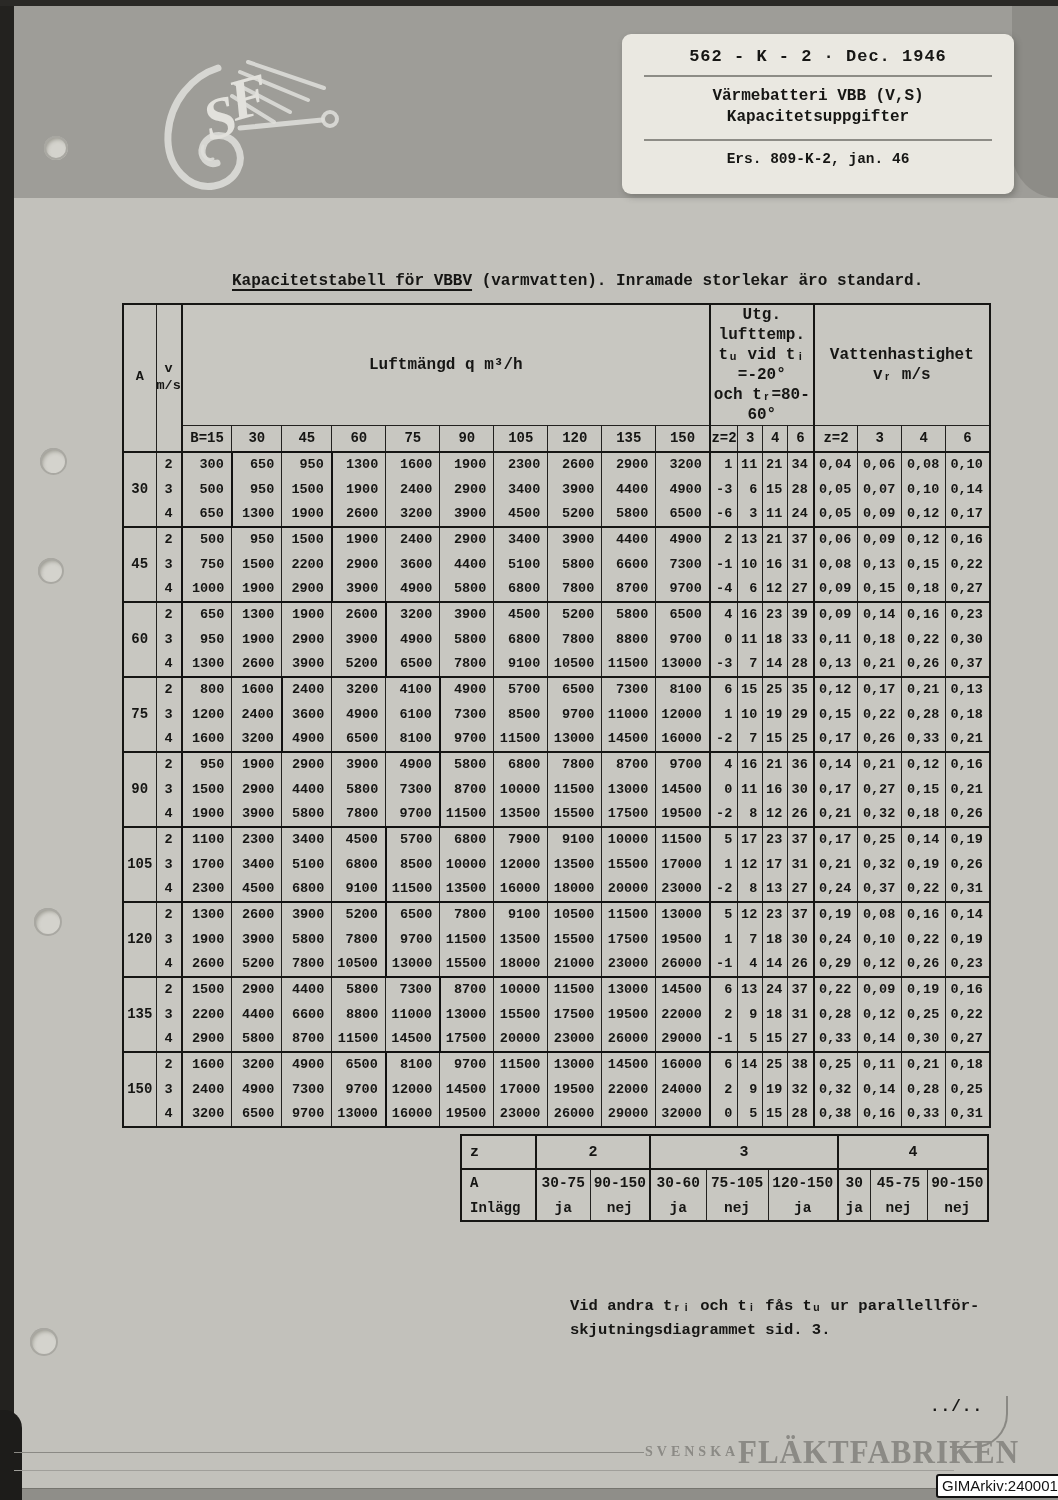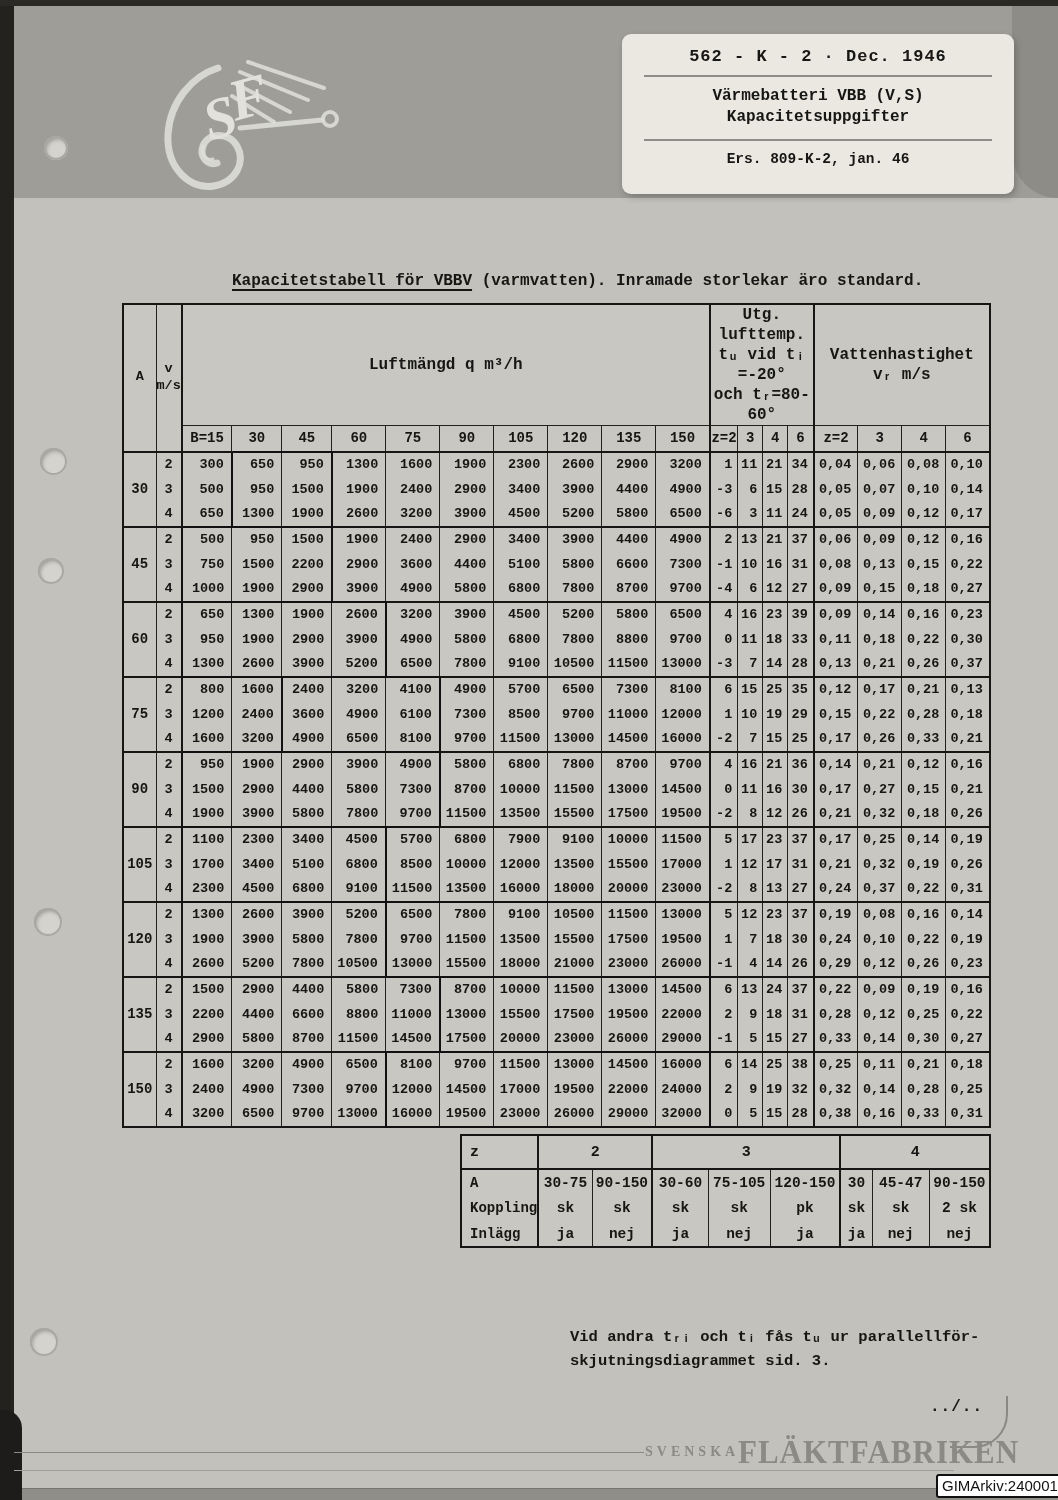--- a/index.html
+++ b/index.html
@@ -64,21 +64,21 @@
   table.cap tbody tr td.ft { border-top:2.6px solid #111; }
   table.cap tbody tr td.fb { border-bottom:2.6px solid #111; }
 
   
   .side-note { position:absolute; left:130px; top:1126px; width:340px;
     font-size:15.5px; font-weight:bold; line-height:23px; white-space:pre-line; }
   .para-left { position:absolute; left:130px; top:1288px; width:470px;
     font-size:15.5px; font-weight:bold; line-height:25px; white-space:pre-line; }
   .para-right { position:absolute; left:570px; top:1288px; width:440px;
     font-size:15.5px; font-weight:bold; line-height:24px; }
-  .para-right .p2 { margin-top:37px; white-space:pre-line; }
+  .para-right .p2 { margin-top:6px; white-space:pre-line; }
 
   
   .kop-wrap { position:absolute; left:460px; top:1134px; }
   table.kop { border-collapse:collapse; table-layout:fixed; background:#c8c7c1; border:2.5px solid #161614; }
   table.kop th, table.kop td {
     border:1.2px solid #22211f; font-weight:bold; font-size:14.5px; text-align:center; white-space:nowrap;
   }
   table.kop thead th { height:34px; border-bottom:2px solid #161614; font-size:15px; }
   table.kop thead th.lab { text-align:left; padding-left:8px; }
   table.kop tbody td { height:26px; border-top:none; border-bottom:none; }
@@ -811,33 +811,22 @@
         </thead>
         <tbody>
           <tr>
             <td class="lab">A</td>
             <td class="gv">30-75</td>
             <td class="">90-150</td>
             <td class="gv">30-60</td>
             <td class="">75-105</td>
             <td class="">120-150</td>
             <td class="gv">30</td>
-            <td class="">45-47</td>
+            <td class="">45-75</td>
             <td class="">90-150</td>
-          </tr>
-          <tr>
-            <td class="lab">Koppling</td>
-            <td class="gv">sk</td>
-            <td class="">sk</td>
-            <td class="gv">sk</td>
-            <td class="">sk</td>
-            <td class="">pk</td>
-            <td class="gv">sk</td>
-            <td class="">sk</td>
-            <td class="">2 sk</td>
           </tr>
           <tr>
             <td class="lab">Inlägg</td>
             <td class="gv">ja</td>
             <td class="">nej</td>
             <td class="gv">ja</td>
             <td class="">nej</td>
             <td class="">ja</td>
             <td class="gv">ja</td>
             <td class="">nej</td>

